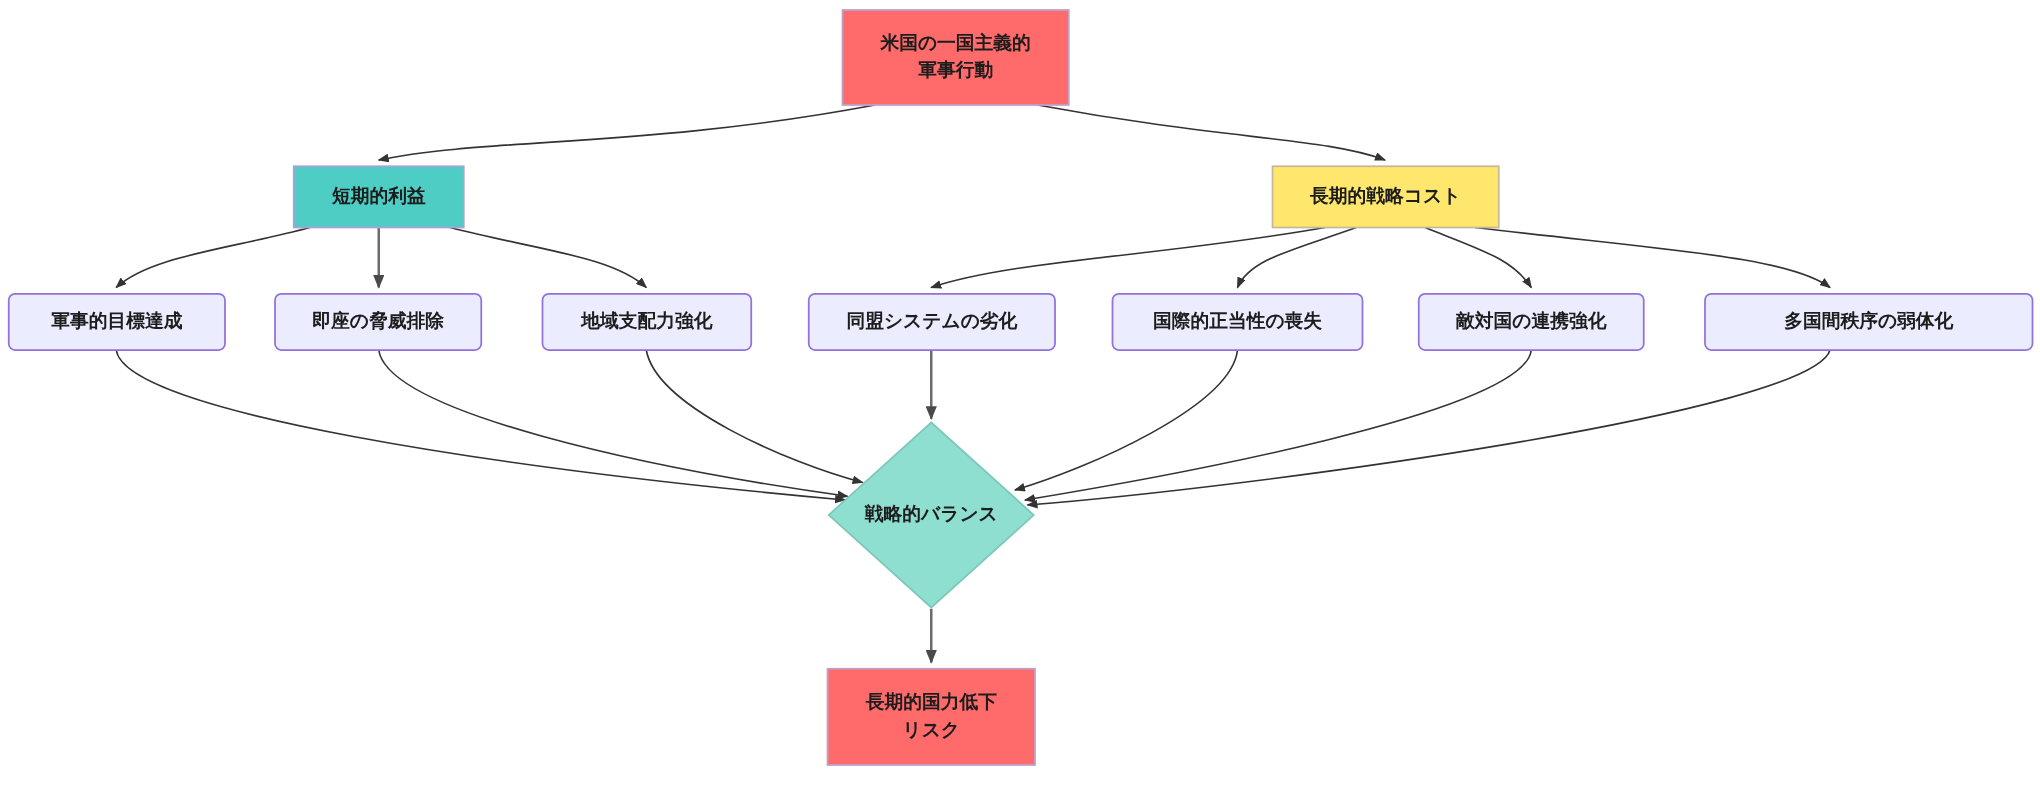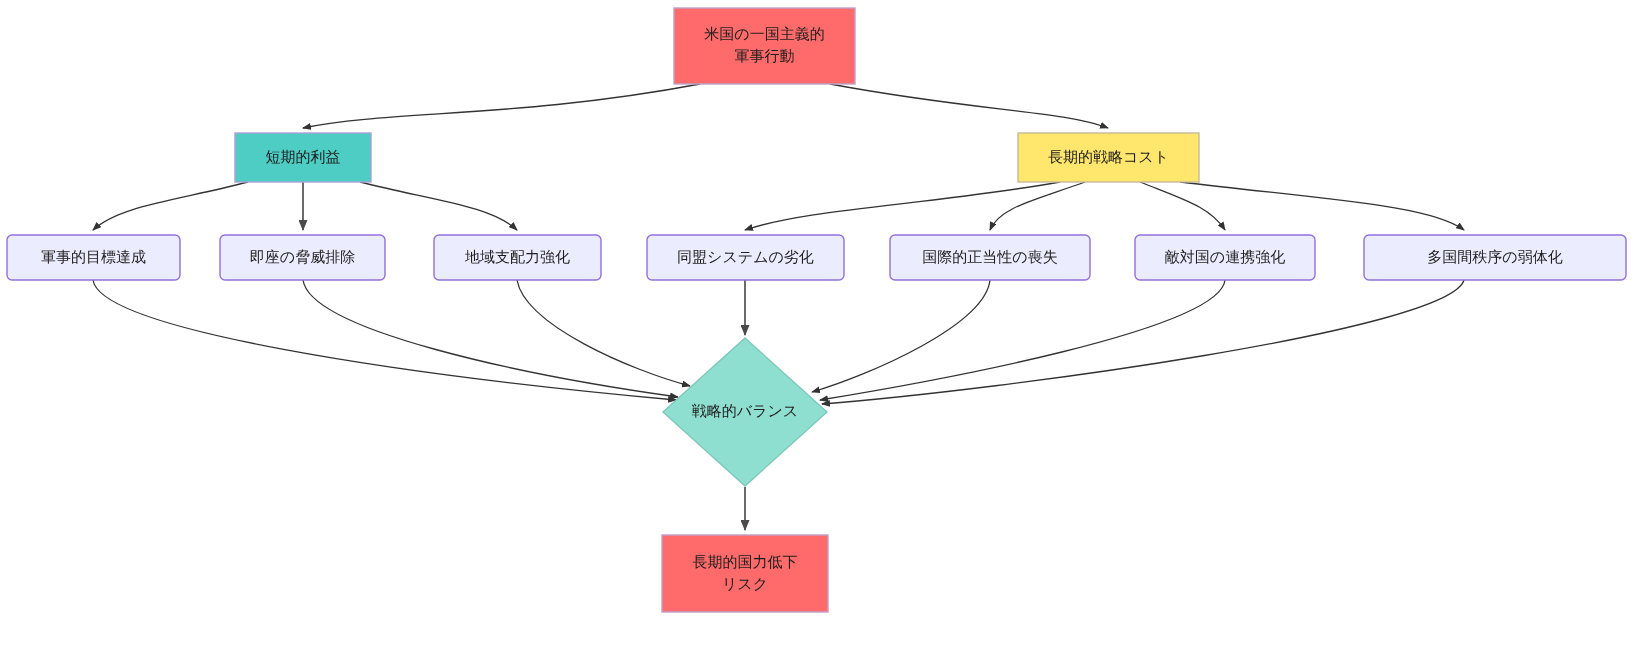--- a/index.html
+++ b/index.html
@@ -7,20 +7,21 @@
     padding: 0;
     background: #ffffff;
   }
   #canvas {
     position: relative;
     width: 1632px;
     height: 646px;
     background: #ffffff;
     font-family: "Liberation Sans", "DejaVu Sans", sans-serif;
     overflow: hidden;
+    font-weight: bold;
   }
   svg#flow {
     position: absolute;
     top: 0;
     left: 0;
     width: 1632px;
     height: 646px;
   }
   .node-rect {
     stroke-width: 1.4px;

